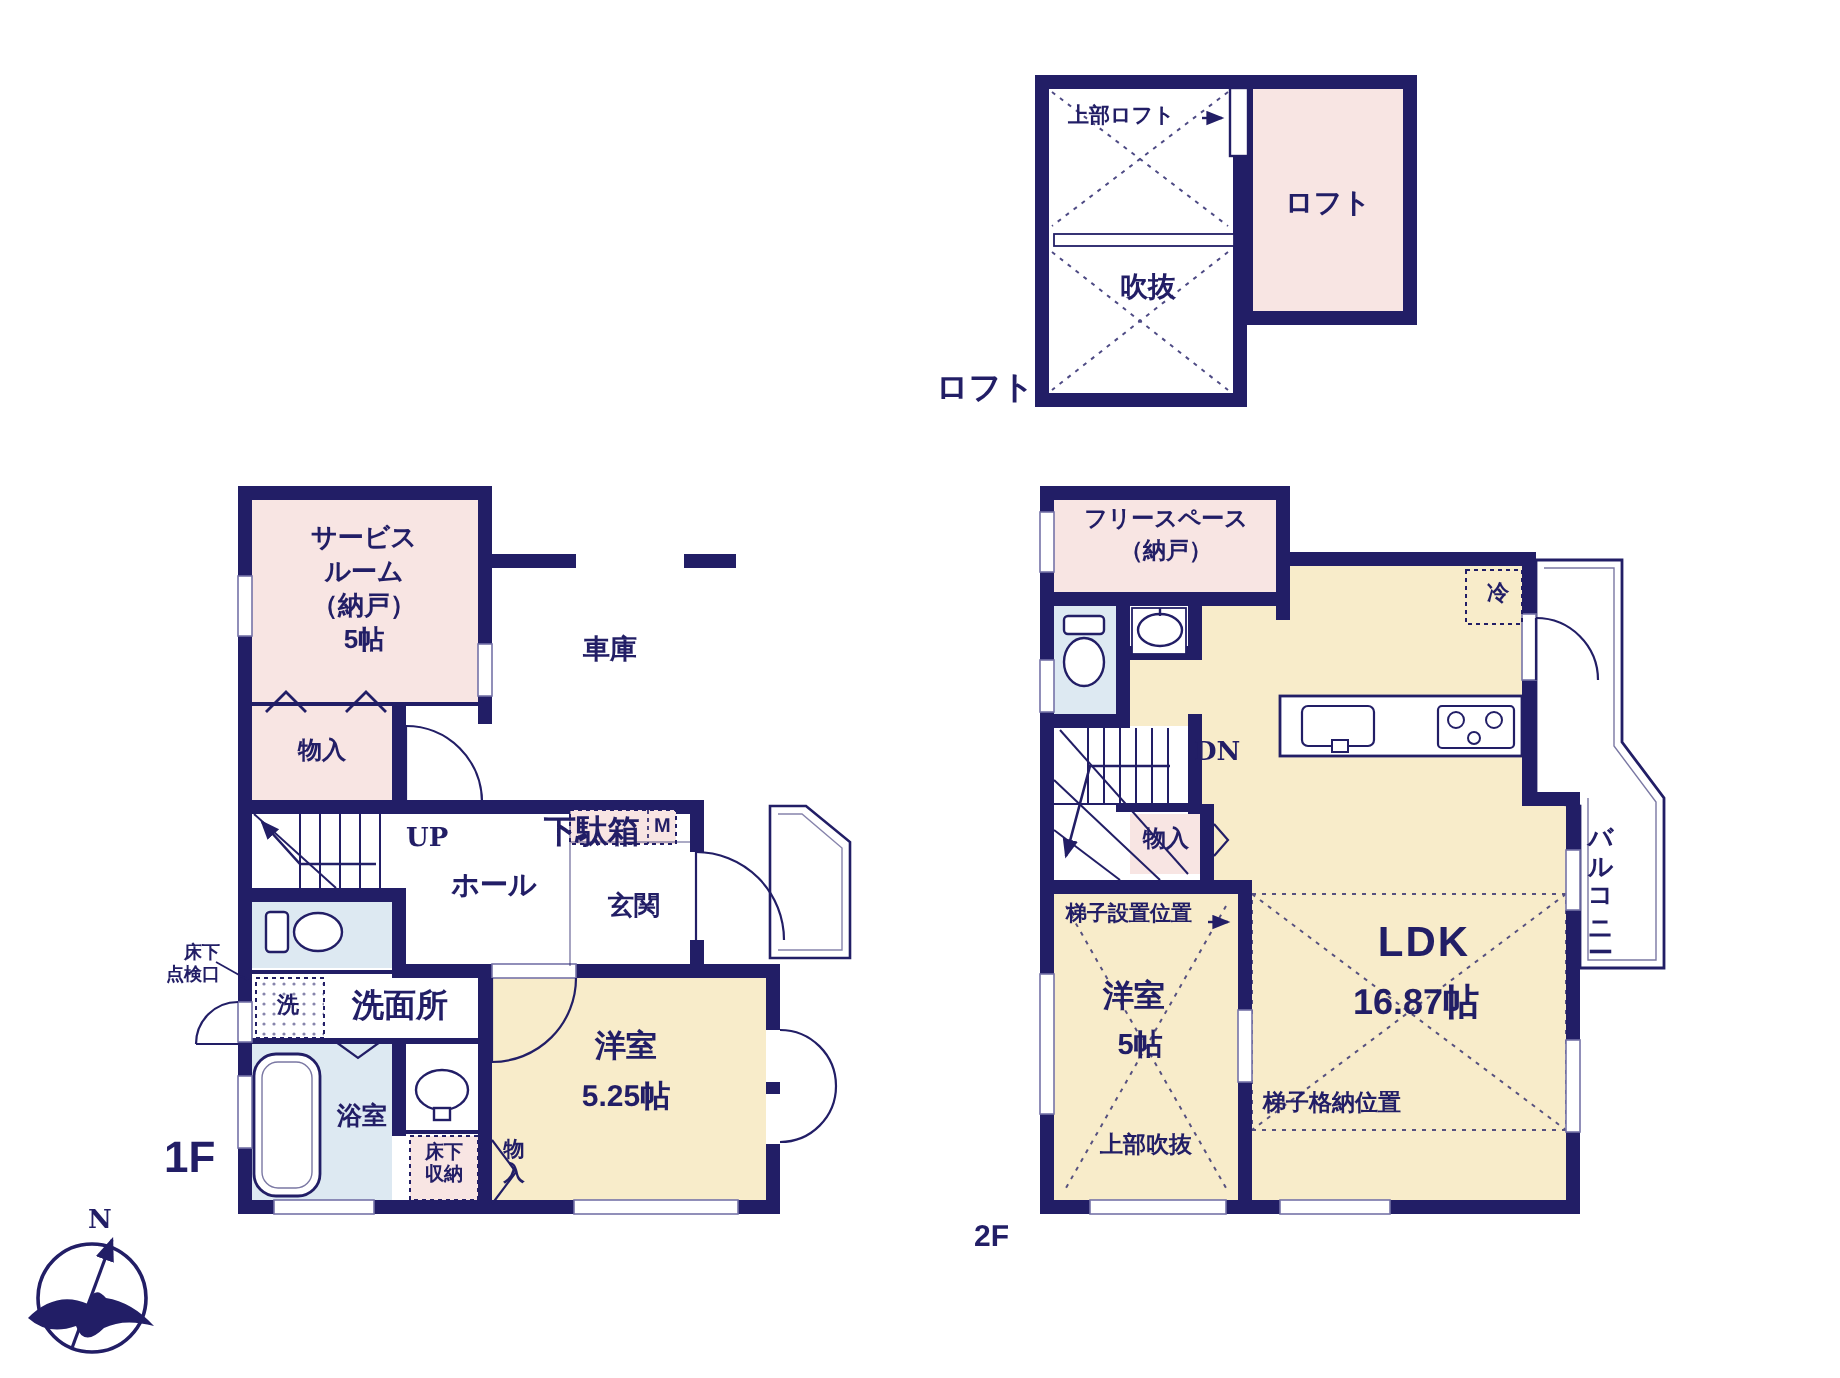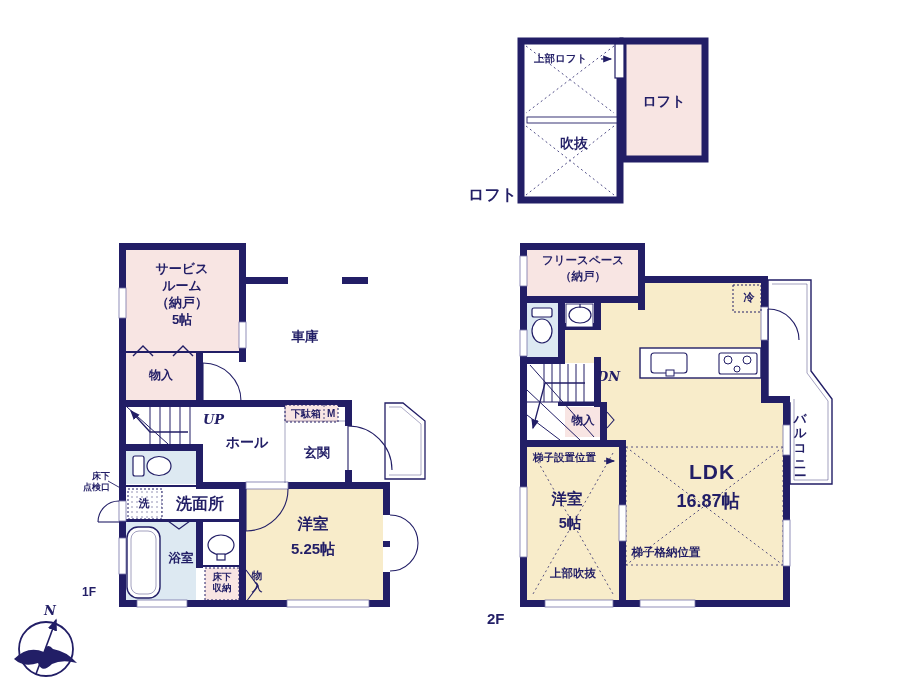--- a/index.html
+++ b/index.html
@@ -1,21 +1,21 @@
 <!DOCTYPE html>
 <html><head>
 <meta charset="utf-8">
 <style>
   html,body{margin:0;padding:0;background:#fff;}
   #stage{position:relative;width:920px;height:689px;background:#ffffff;overflow:hidden;
          font-family:"Liberation Sans",sans-serif;}
   #plan-svg{position:absolute;left:0;top:0;}
   .lbl{position:absolute;color:#221e66;font-weight:bold;line-height:1.3;white-space:pre-line;}
   .ctr{transform:translateX(-50%);text-align:center;}
-  .ser{font-family:"DejaVu Serif","Liberation Serif",serif;font-style:italic;}
+  .ser{font-family:"DejaVu Serif","Liberation Serif",serif;}
   .v{writing-mode:vertical-rl;letter-spacing:2px;}
   .rt{text-align:right;}
 </style>
 </head>
 <body>
 
 <div id="stage">
 
 <svg id="plan-svg" width="920" height="689" viewBox="0 0 920 689">
   <defs>
@@ -259,38 +259,38 @@
 <div class="lbl" style="left:468px;top:185px;font-size:16px">ロフト</div>
 <div class="lbl" style="left:534px;top:52px;font-size:10.5px">上部ロフト</div>
 <div class="lbl ctr" style="left:574px;top:134px;font-size:14px">吹抜</div>
 <div class="lbl ctr" style="left:664px;top:92px;font-size:14px">ロフト</div>
 
 <div class="lbl ctr" style="left:182px;top:261px;font-size:13px">サービス
 ルーム
 （納戸）
 5帖</div>
 <div class="lbl ctr" style="left:161px;top:368px;font-size:12px">物入</div>
-<div class="lbl ctr" style="left:305px;top:328px;font-size:13.5px">車庫</div>
+<div class="lbl ctr" style="left:305px;top:316px;font-size:13.5px">車庫</div>
 <div class="lbl ser" style="left:203px;top:412px;font-size:13px">UP</div>
 <div class="lbl ctr" style="left:247px;top:433px;font-size:14px">ホール</div>
-<div class="lbl" style="left:291px;top:407px;font-size:10px">下駄箱</div>
+<div class="lbl" style="left:272px;top:407px;font-size:16px">下駄箱</div>
 <div class="lbl" style="left:327px;top:407px;font-size:10px">M</div>
 <div class="lbl ctr" style="left:317px;top:445px;font-size:13px">玄関</div>
 <div class="lbl rt" style="left:72px;top:471px;width:38px;font-size:9px;line-height:1.25">床下
 点検口</div>
 <div class="lbl ctr" style="left:144px;top:496px;font-size:11px">洗</div>
 <div class="lbl ctr" style="left:200px;top:494px;font-size:16px">洗面所</div>
 <div class="lbl ctr" style="left:181px;top:550px;font-size:12.5px">浴室</div>
 <div class="lbl ctr" style="left:222px;top:571px;font-size:9.5px;line-height:1.2">床下
 収納</div>
 <div class="lbl ctr" style="left:257px;top:569px;font-size:10.5px;line-height:1.15">物
 入</div>
 <div class="lbl ctr" style="left:313px;top:514px;font-size:15.5px">洋室</div>
 <div class="lbl ctr" style="left:313px;top:539px;font-size:15px">5.25帖</div>
-<div class="lbl" style="left:82px;top:585px;font-size:12px">1F</div>
+<div class="lbl" style="left:82px;top:565px;font-size:22px">1F</div>
 
 <div class="lbl ctr" style="left:583px;top:252px;font-size:11.5px;line-height:1.4">フリースペース
 （納戸）</div>
 <div class="lbl ctr" style="left:749px;top:290px;font-size:11px">冷</div>
 <div class="lbl ser" style="left:597px;top:369px;font-size:13px">DN</div>
 <div class="lbl ctr" style="left:583px;top:413px;font-size:11.5px">物入</div>
 <div class="lbl" style="left:533px;top:451px;font-size:10.5px">梯子設置位置</div>
 <div class="lbl ctr" style="left:567px;top:489px;font-size:15.5px">洋室</div>
 <div class="lbl ctr" style="left:570px;top:514px;font-size:14.5px">5帖</div>
 <div class="lbl ctr" style="left:573px;top:566px;font-size:11.5px">上部吹抜</div>

